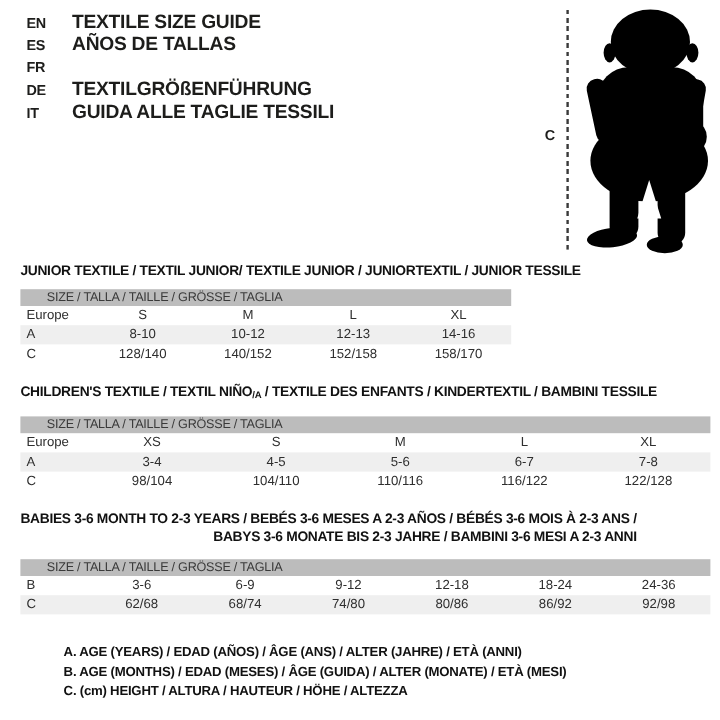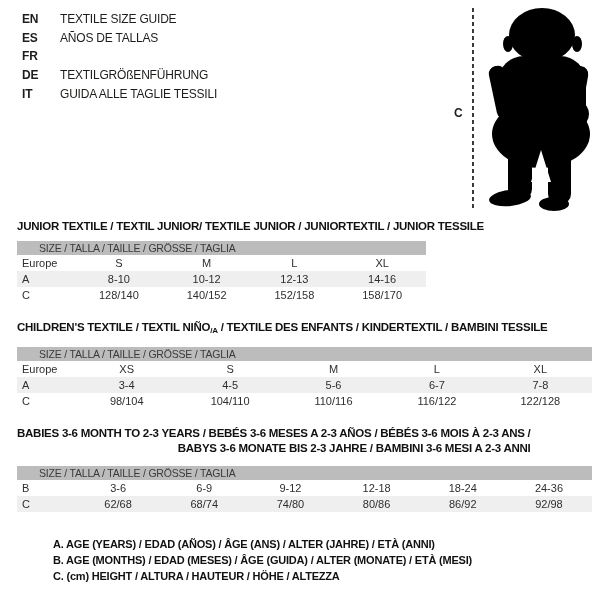--- a/index.html
+++ b/index.html
@@ -6,21 +6,21 @@
   html,body { background:#fff; }
   .page {
     position:relative; width:600px; height:600px; background:#ffffff;
     font-family:"Liberation Sans", sans-serif; color:#1d1d1b; overflow:hidden;
   }
 
   
   .langs { position:absolute; left:22px; top:10px; }
   .lang-row { display:flex; height:18.6px; align-items:center; }
   .lang-code { width:38px; font-size:12px; font-weight:700; letter-spacing:-0.2px; }
-  .lang-label { font-size:12px; font-weight:400; letter-spacing:-0.2px; }
+  .lang-label { font-size:16px; font-weight:700; letter-spacing:-0.2px; }
 
   
   .baby-svg { position:absolute; left:478px; top:4px; }
   .measure-line {
     position:absolute; left:472px; top:8px; width:2px; height:200px;
     background:repeating-linear-gradient(to bottom, #3a3a3a 0 4px, transparent 4px 7px);
   }
   .height-label { position:absolute; left:454px; top:106px; font-size:12px; font-weight:600; }
 
   

